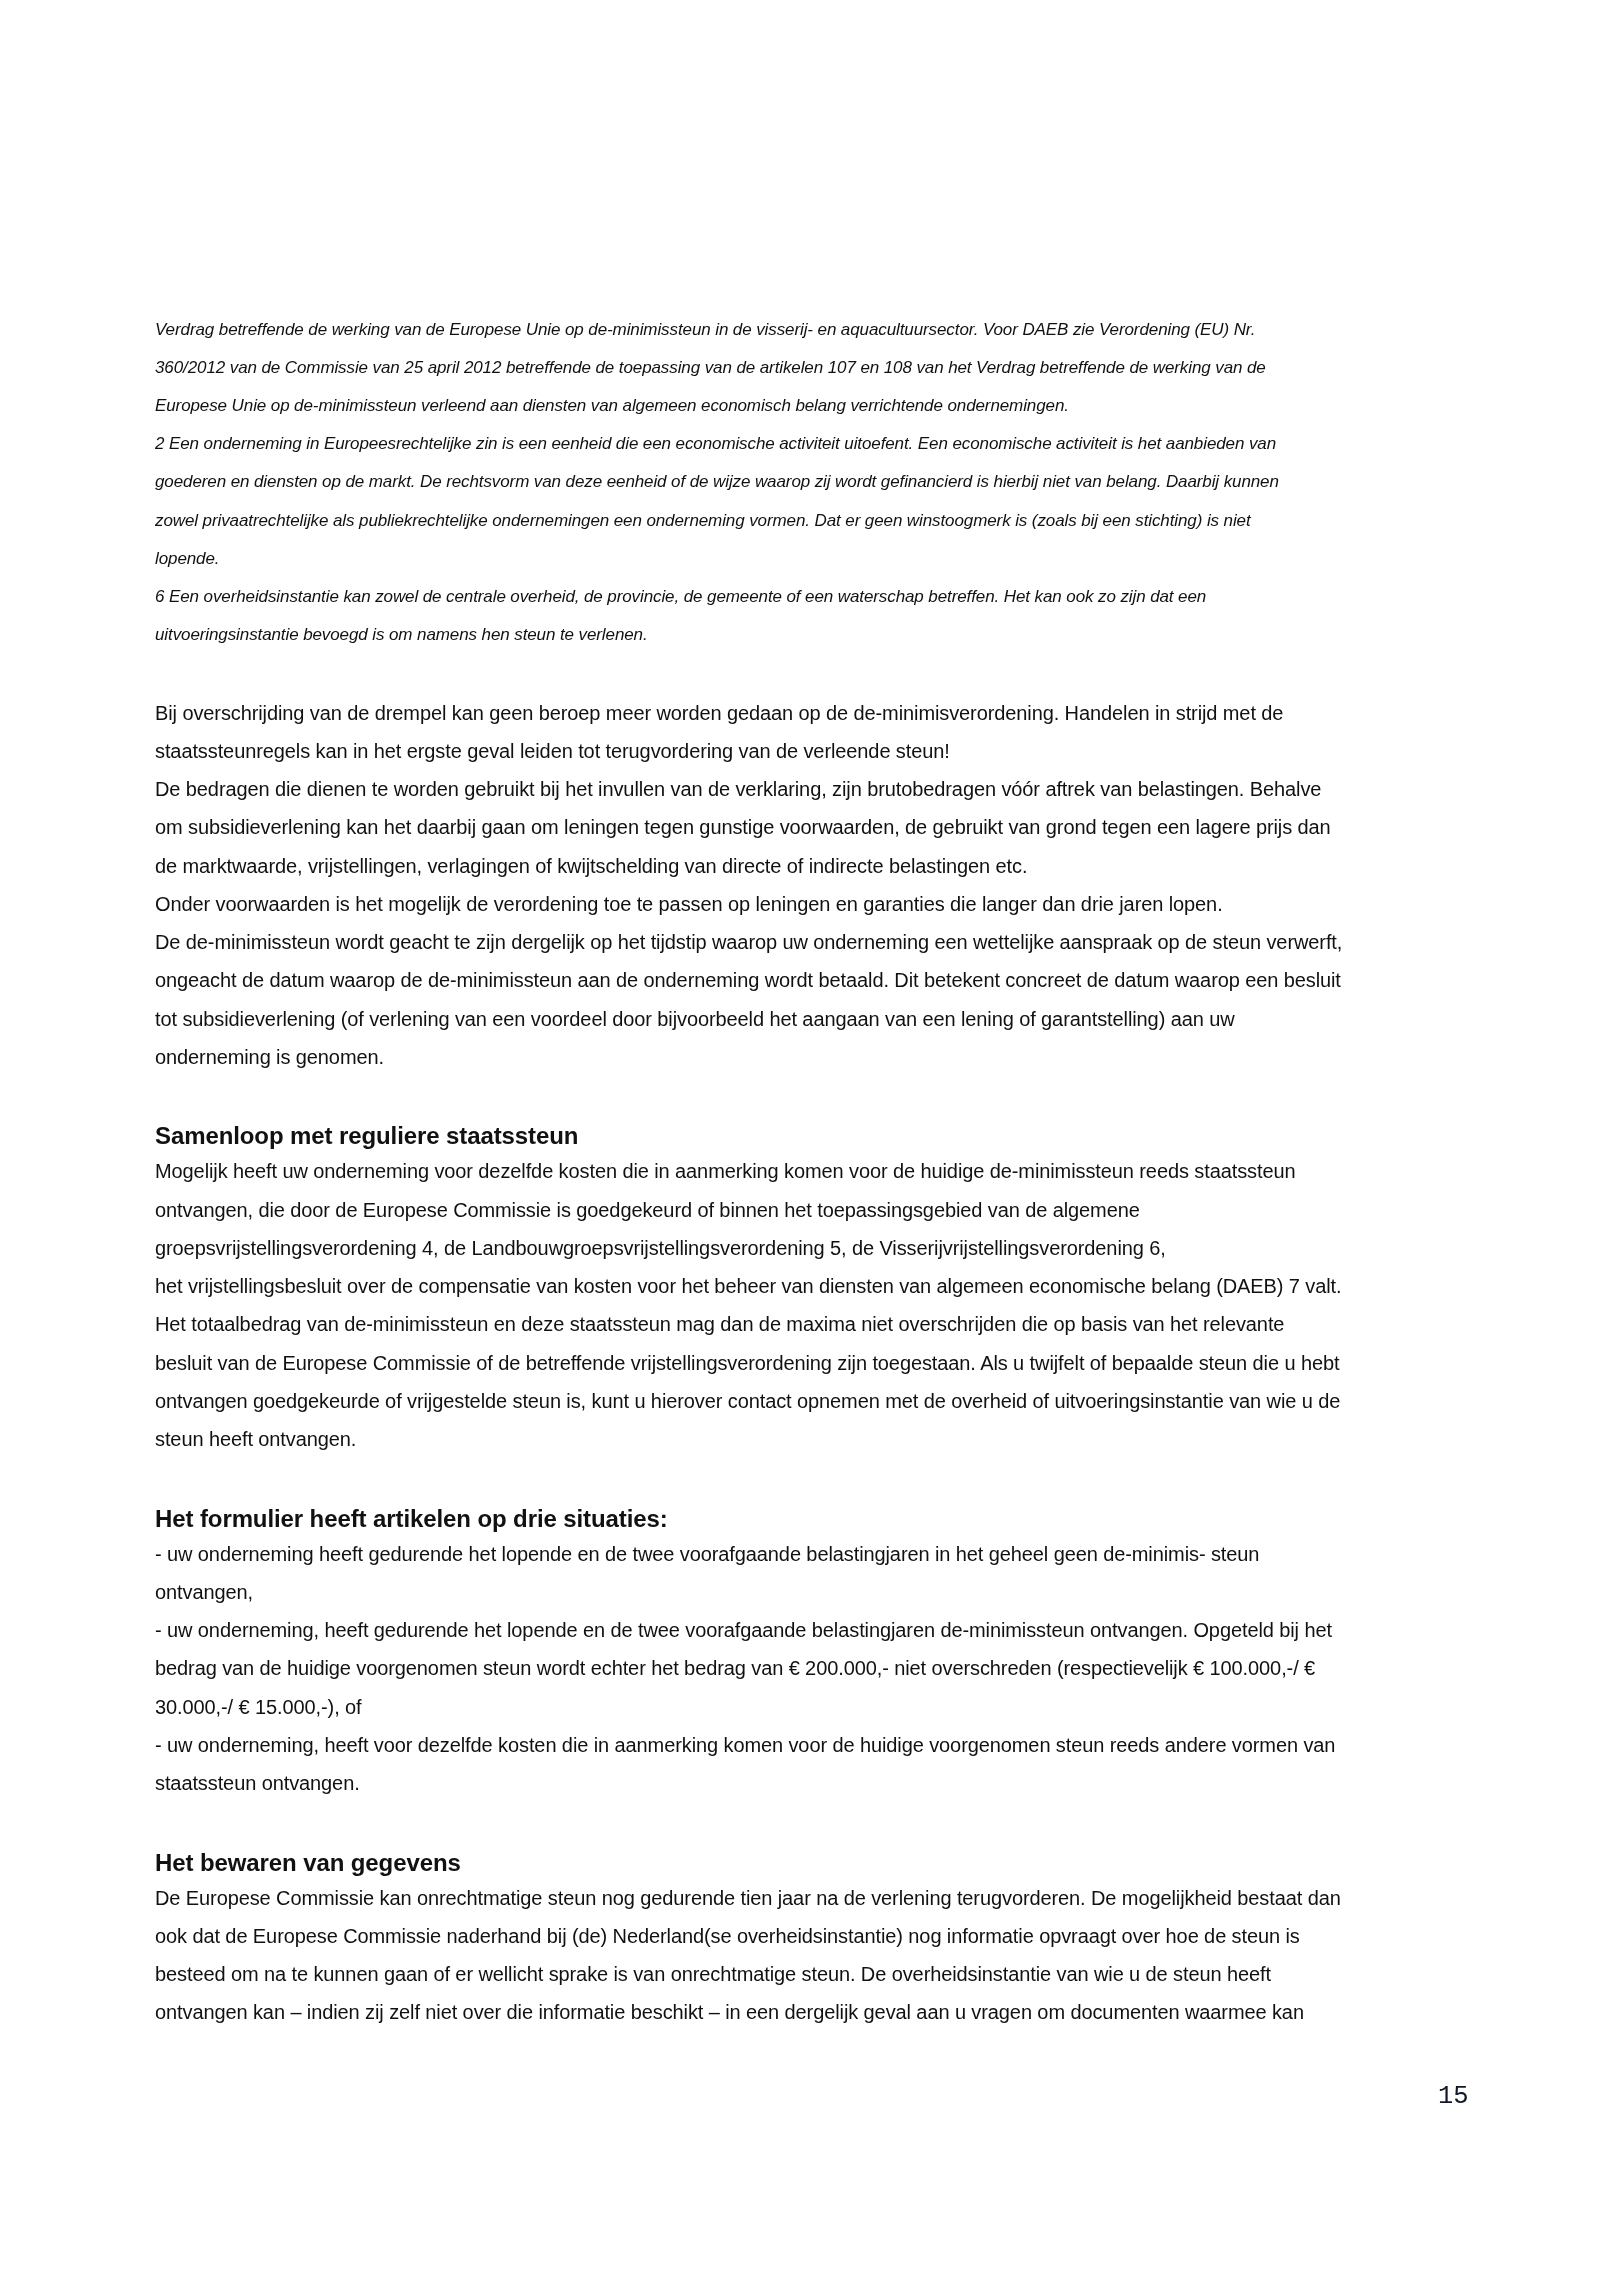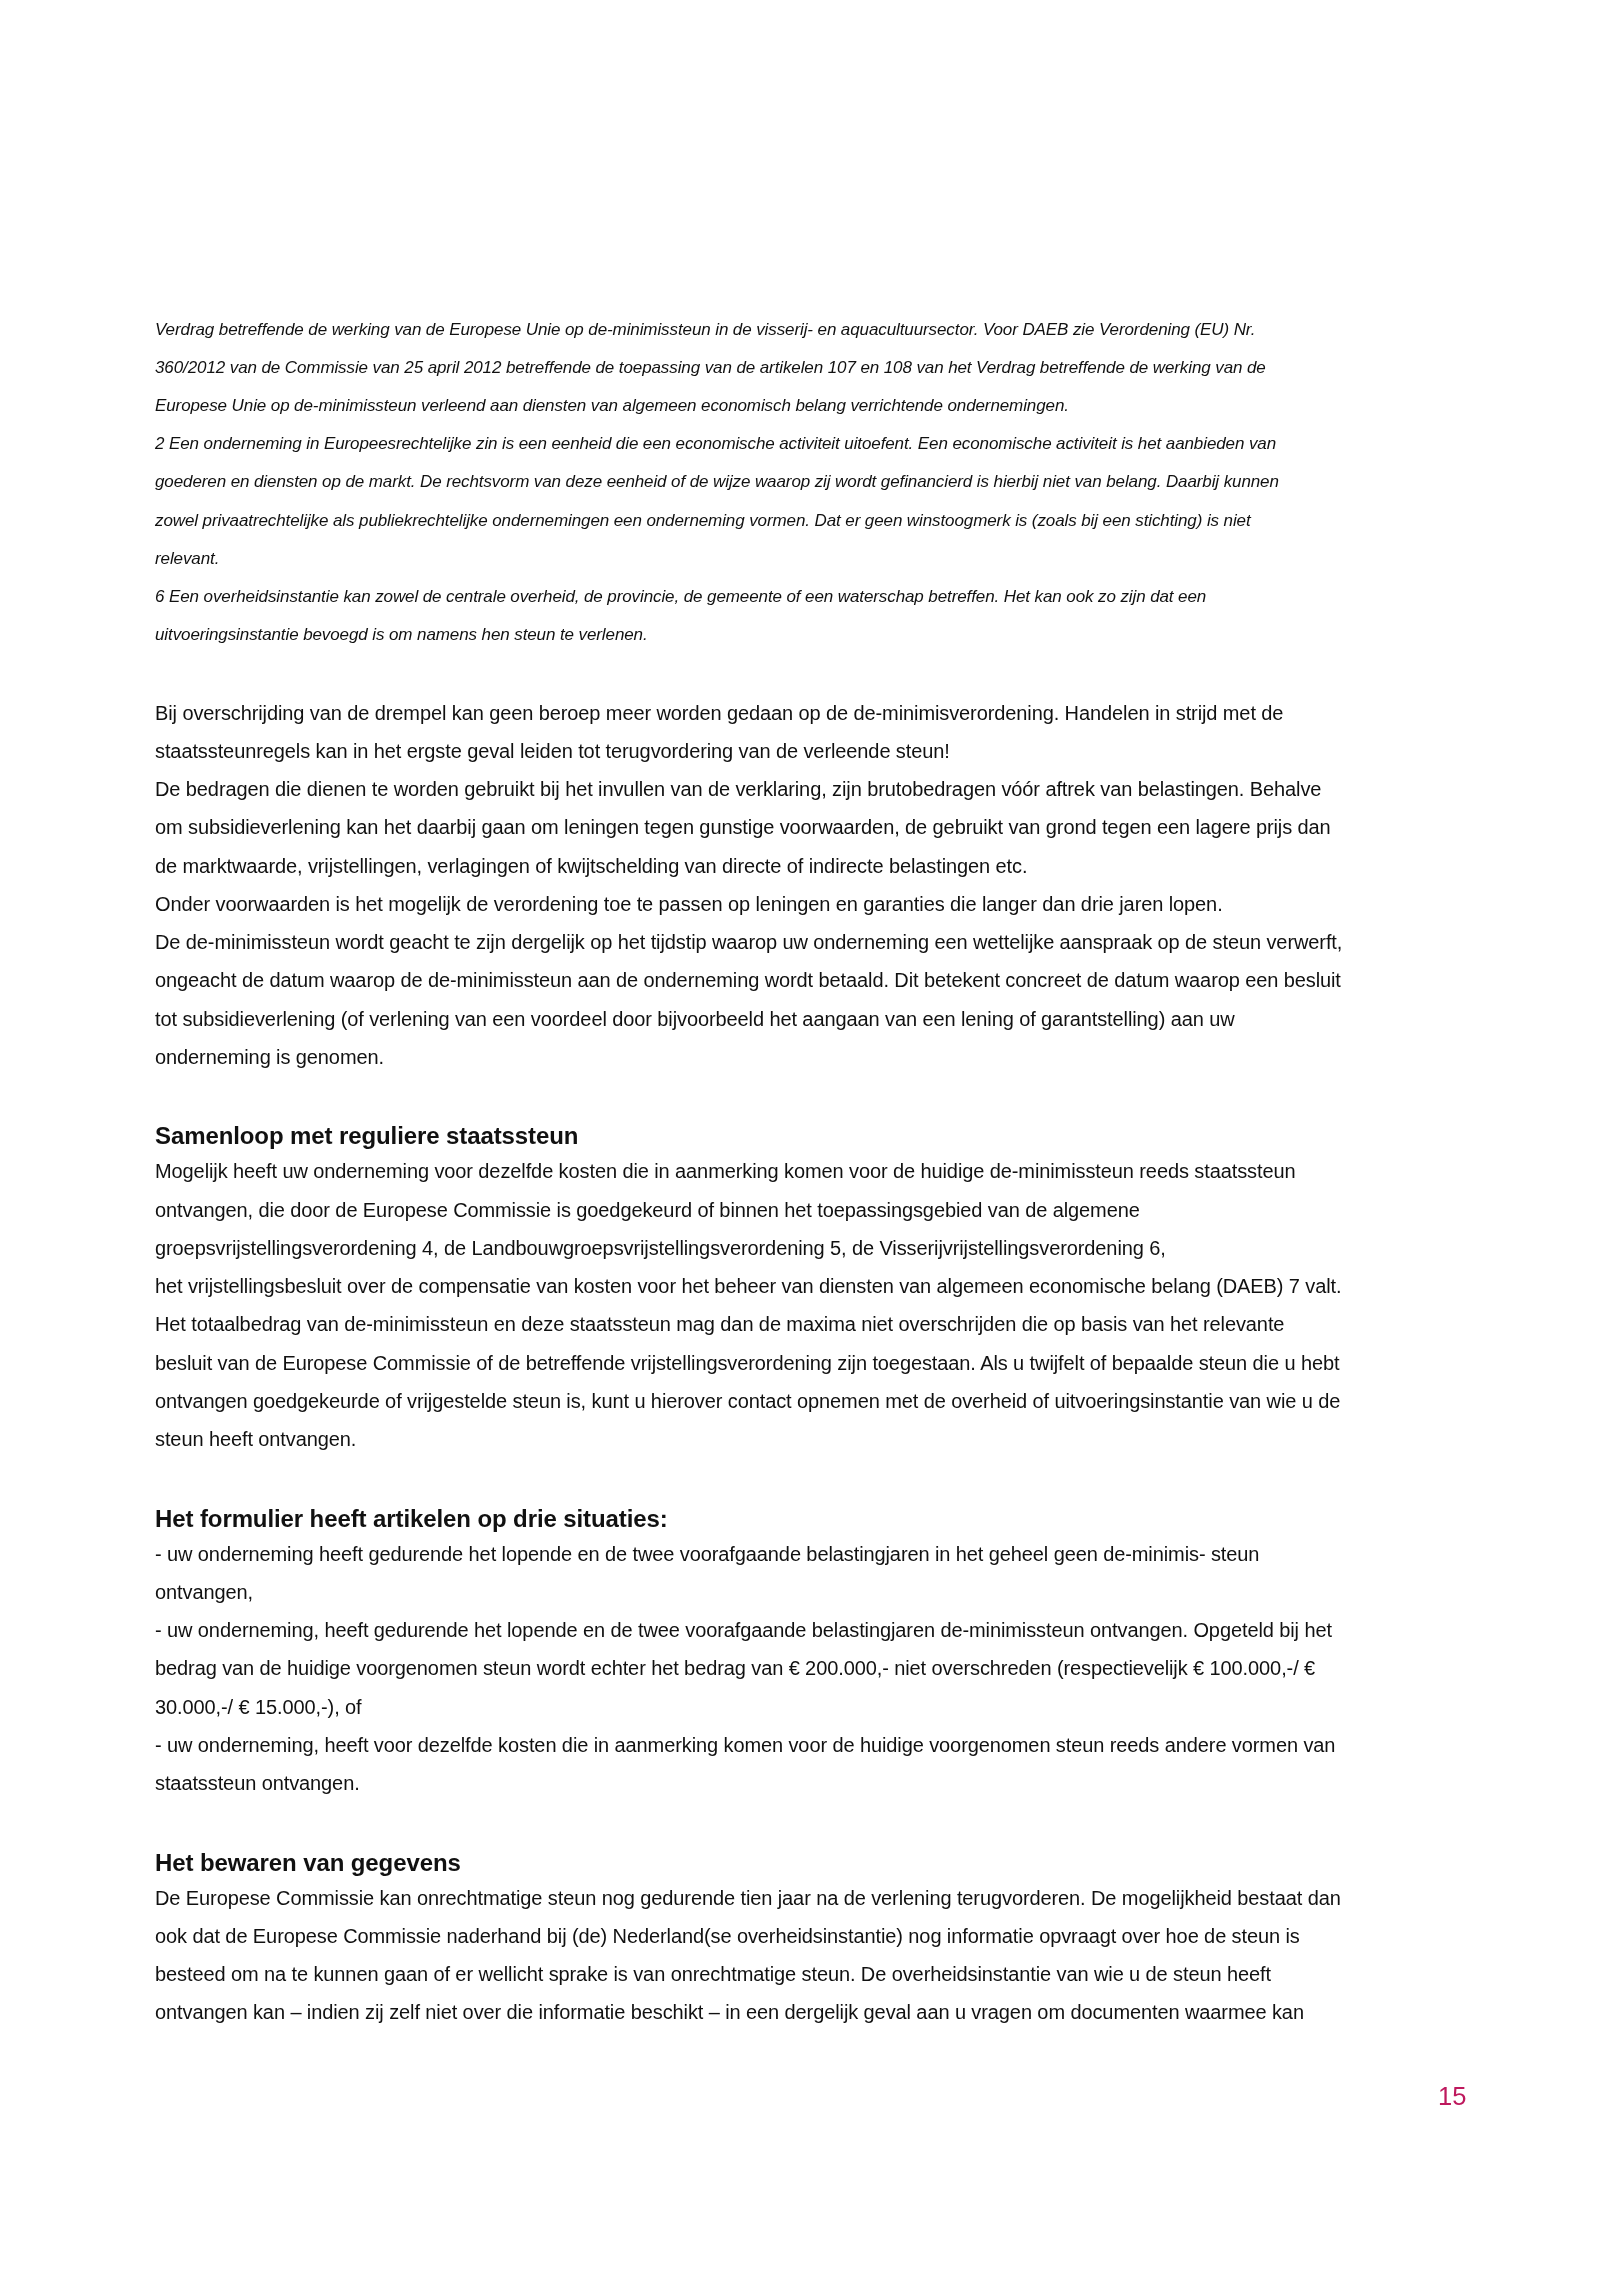--- a/index.html
+++ b/index.html
@@ -5,35 +5,35 @@
   html, body { margin: 0; padding: 0; background: #ffffff; }
   body { width: 1621px; height: 2293px; position: relative; overflow: hidden; }
   .page { position: absolute; left: 0; top: 0; width: 1612px; height: 2293px; background: #fff; }
   .line {
     position: absolute; left: 155px; white-space: nowrap;
     font-family: "Liberation Sans", sans-serif; color: #111;
   }
   .fn { font-size: 17px; font-style: italic; letter-spacing: -0.1px; }
   .body { font-size: 20px; letter-spacing: -0.1px; }
   .heading { font-size: 24px; font-weight: bold; letter-spacing: -0.1px; }
-  .pagenum { position: absolute; left: 1438px; top: 2082px; font-family: Liberation Sans, sans-serif; font-size: 25.5px; color: #be185d; }
+  .pagenum { position: absolute; left: 1438px; top: 2082px; font-family: Liberation Mono, monospace; font-size: 25.5px; color: #0f172a; }
 </style>
 </head>
 <body>
 
 <div class="page">
 
   <div>
     <div class="line fn" style="top:320px">Verdrag betreffende de werking van de Europese Unie op de-minimissteun in de visserij- en aquacultuursector. Voor DAEB zie Verordening (EU) Nr.</div>
     <div class="line fn" style="top:358px">360/2012 van de Commissie van 25 april 2012 betreffende de toepassing van de artikelen 107 en 108 van het Verdrag betreffende de werking van de</div>
     <div class="line fn" style="top:396px">Europese Unie op de-minimissteun verleend aan diensten van algemeen economisch belang verrichtende ondernemingen.</div>
     <div class="line fn" style="top:434px">2 Een onderneming in Europeesrechtelijke zin is een eenheid die een economische activiteit uitoefent. Een economische activiteit is het aanbieden van</div>
     <div class="line fn" style="top:472px">goederen en diensten op de markt. De rechtsvorm van deze eenheid of de wijze waarop zij wordt gefinancierd is hierbij niet van belang. Daarbij kunnen</div>
     <div class="line fn" style="top:511px">zowel privaatrechtelijke als publiekrechtelijke ondernemingen een onderneming vormen. Dat er geen winstoogmerk is (zoals bij een stichting) is niet</div>
-    <div class="line fn" style="top:549px">relevant.</div>
+    <div class="line fn" style="top:549px">lopende.</div>
     <div class="line fn" style="top:587px">6 Een overheidsinstantie kan zowel de centrale overheid, de provincie, de gemeente of een waterschap betreffen. Het kan ook zo zijn dat een</div>
     <div class="line fn" style="top:625px">uitvoeringsinstantie bevoegd is om namens hen steun te verlenen.</div>
   </div>
 
   <div>
     <div class="line body" style="top:702px">Bij overschrijding van de drempel kan geen beroep meer worden gedaan op de de-minimisverordening. Handelen in strijd met de</div>
     <div class="line body" style="top:740px">staatssteunregels kan in het ergste geval leiden tot terugvordering van de verleende steun!</div>
     <div class="line body" style="top:778px">De bedragen die dienen te worden gebruikt bij het invullen van de verklaring, zijn brutobedragen vóór aftrek van belastingen. Behalve</div>
     <div class="line body" style="top:816px">om subsidieverlening kan het daarbij gaan om leningen tegen gunstige voorwaarden, de gebruikt van grond tegen een lagere prijs dan</div>
     <div class="line body" style="top:855px">de marktwaarde, vrijstellingen, verlagingen of kwijtschelding van directe of indirecte belastingen etc.</div>

